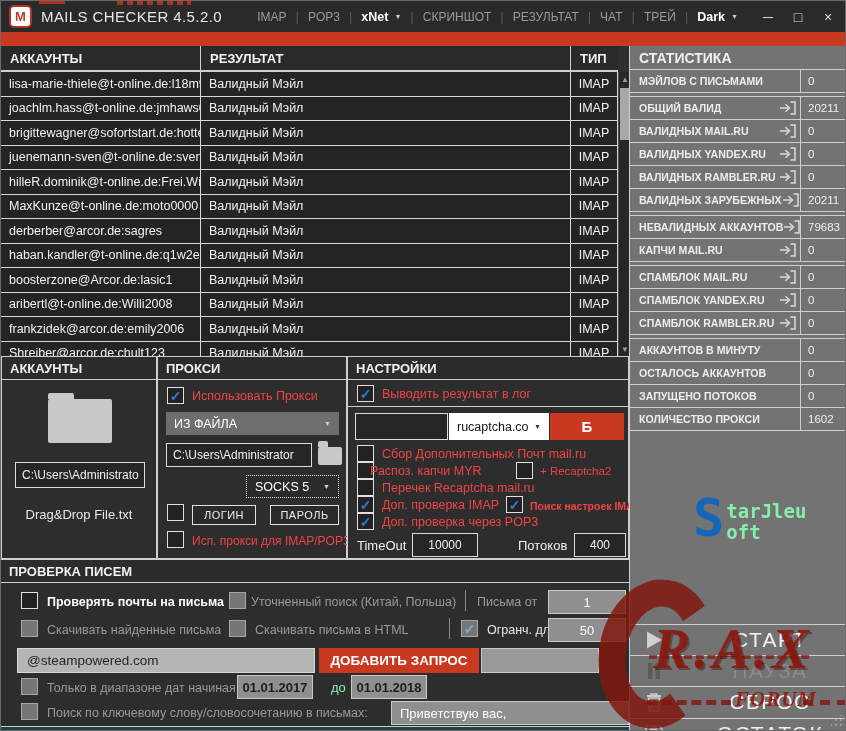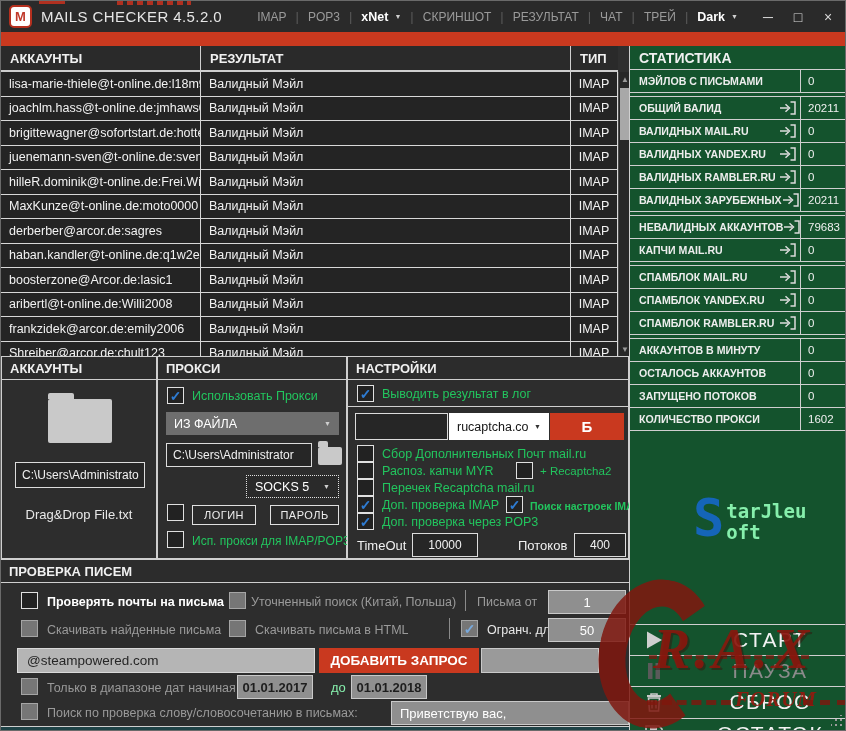--- a/index.html
+++ b/index.html
@@ -34,42 +34,42 @@
 
   
   .panel{position:absolute;background:#2d2d2d;border:1px solid #cfcfcf;}
   .panel-h{height:23px;display:flex;align-items:center;padding-left:8px;font-weight:bold;font-size:13px;border-bottom:1px solid #cfcfcf;background:#2c2c2c;}
 
   
   .cb{width:17px;height:17px;background:#222;border:1px solid #e0e0e0;display:inline-flex;align-items:center;justify-content:center;flex:none;}
   .cb.checked::after{content:"✓";color:#2e7bd2;font-weight:bold;font-size:14px;line-height:1;}
   .cb.gray{background:#767676;border-color:#a5a5a5;}
   .cb.gray.checked::after{color:#79a9dc;}
-  .cb-label{font-size:12.5px;color:#22c55e;white-space:nowrap;}
+  .cb-label{font-size:12.5px;color:#ef4444;white-space:nowrap;}
   .cb-label.dim{color:#9a9a9a;}
 
   
   .dfield{background:#262626;border:1px solid #dcdcdc;color:#f0f0f0;font-size:12px;display:flex;align-items:center;padding:0 6px;white-space:nowrap;overflow:hidden;}
   .gfield{background:#8f8f8f;border:1px solid #c9c9c9;color:#fff;display:flex;align-items:center;justify-content:center;font-size:13px;}
   .gfield.darktext{color:#1e1e1e;font-weight:bold;}
   .lfield{background:#b5b5b5;border:1px solid #d9d9d9;color:#262626;font-size:13.5px;display:flex;align-items:center;padding:0 9px;}
   .dd{display:flex;align-items:center;justify-content:space-between;padding:0 8px;font-size:12.5px;}
   .dd-gray{background:#6e6e6e;color:#fff;}
   .dd-white{background:#fff;color:#141414;}
   .dd-dot{background:#2a2a2a;border:1px dotted #e0e0e0;color:#fff;}
   .small-btn{background:#2a2a2a;border:1px solid #e0e0e0;color:#ededed;font-size:11px;display:flex;align-items:center;justify-content:center;letter-spacing:.5px;}
   .red-btn{background:#c9391f;color:#fff;display:flex;align-items:center;justify-content:center;font-weight:bold;}
   .vline{position:absolute;width:1px;background:#8a8a8a;}
 
   
   .folder{position:relative;background:#c9c9c9;border-radius:2px;}
   .folder::before{content:"";position:absolute;left:0;top:-6px;width:40%;height:6px;background:#c9c9c9;border-radius:2px 2px 0 0;}
 
   
-  #stats{left:628px;top:45px;width:218px;height:686px;background:#14532d;border-left:1px solid #cfcfcf;}
+  #stats{left:628px;top:45px;width:218px;height:686px;background:#737373;border-left:1px solid #cfcfcf;}
   #stats-h{height:24px;display:flex;align-items:center;padding-left:9px;font-weight:bold;font-size:14px;border-bottom:1px solid #cfcfcf;}
   .srow{height:23px;display:flex;border-bottom:1px solid #cfcfcf;align-items:stretch;}
   .slabel{flex:1;display:flex;align-items:center;padding-left:9px;font-size:10.6px;font-weight:bold;color:#ededed;white-space:nowrap;overflow:hidden;}
   .sicon{display:flex;align-items:center;margin-left:auto;margin-right:4px;}
   .sval{width:47px;border-left:1px solid #cfcfcf;display:flex;align-items:center;padding-left:7px;font-size:11.5px;}
   .sgap{height:4px;border-bottom:1px solid #cfcfcf;}
 
   
   #brand{left:692px;top:494px;display:flex;pointer-events:none;}
   #brand .bs{font-family:"DejaVu Sans Mono",monospace;font-size:52px;line-height:46px;font-weight:bold;color:#1565b8;}
@@ -264,21 +264,21 @@
     <div style="position:absolute;left:0;top:49px;width:100%;height:1px;background:#cfcfcf"></div>
     <div class="dfield" style="position:absolute;left:7px;top:56px;width:93px;height:27px"></div>
     <div class="dd dd-white" style="position:absolute;left:101px;top:56px;width:100px;height:27px">
       <span>rucaptcha.co</span>
         <span class="mi-arrow" style="color:#333">▼</span>
     </div>
     <div class="red-btn" style="position:absolute;left:202px;top:56px;width:74px;height:27px;font-size:15px">Б</div>
     <span class="cb" style="position:absolute;left:9px;top:88px"></span>
     <span class="cb-label" style="position:absolute;left:34px;top:90px">Сбор Дополнительных Почт mail.ru</span>
     <span class="cb" style="position:absolute;left:9px;top:105px"></span>
-    <span class="cb-label" style="position:absolute;left:34px;top:107px">Распоз. капчи MYR</span>
+    <span class="cb-label" style="position:absolute;left:22px;top:107px">Распоз. капчи MYR</span>
     <span class="cb" style="position:absolute;left:168px;top:105px"></span>
     <span class="cb-label" style="position:absolute;left:192px;top:108px;font-size:11.5px">+ Recaptcha2</span>
     <span class="cb" style="position:absolute;left:9px;top:122px"></span>
     <span class="cb-label" style="position:absolute;left:34px;top:124px">Перечек Recaptcha mail.ru</span>
     <span class="cb checked" style="position:absolute;left:9px;top:139px"></span>
     <span class="cb-label" style="position:absolute;left:34px;top:141px">Доп. проверка IMAP</span>
     <span class="cb checked" style="position:absolute;left:158px;top:139px"></span>
     <span class="cb-label" style="position:absolute;left:182px;top:143px;font-size:10.5px;font-weight:bold">Поиск настроек IMAP/POP</span>
     <span class="cb checked" style="position:absolute;left:9px;top:156px"></span>
     <span class="cb-label" style="position:absolute;left:34px;top:158px">Доп. проверка через POP3</span>
@@ -312,21 +312,21 @@
     <div class="red-btn" style="position:absolute;left:318px;top:88px;width:160px;height:25px;font-size:13.5px">ДОБАВИТЬ ЗАПРОС</div>
     <div style="position:absolute;left:480px;top:88px;width:118px;height:25px;background:#9a9a9a;border:1px solid #c9c9c9"></div>
 
     <span class="cb gray" style="position:absolute;left:20px;top:118px"></span>
     <span class="cb-label dim" style="position:absolute;left:46px;top:121px">Только в диапазоне дат начиная с</span>
     <div class="gfield darktext" style="position:absolute;left:236px;top:115px;width:76px;height:24px">01.01.2017</div>
     <span style="position:absolute;left:330px;top:120px;font-size:13px;color:#86efac">до</span>
     <div class="gfield darktext" style="position:absolute;left:350px;top:115px;width:76px;height:24px">01.01.2018</div>
 
     <span class="cb gray" style="position:absolute;left:20px;top:143px"></span>
-    <span class="cb-label dim" style="position:absolute;left:46px;top:146px">Поиск по проверка слову/словосочетанию в письмах:</span>
+    <span class="cb-label dim" style="position:absolute;left:46px;top:146px">Поиск по ключевому слову/словосочетанию в письмах:</span>
     <div class="gfield" style="position:absolute;left:390px;top:141px;width:238px;height:24px;justify-content:flex-start;padding-left:8px">Приветствую вас,</div>
   </div>
 
   <div id="stats" class="abs">
     <div id="stats-h">СТАТИСТИКА</div>
     <div id="stats-rows">
         <div class="srow">
           <div class="slabel">МЭЙЛОВ С ПИСЬМАМИ</div>
           <div class="sval">0</div>
         </div>

